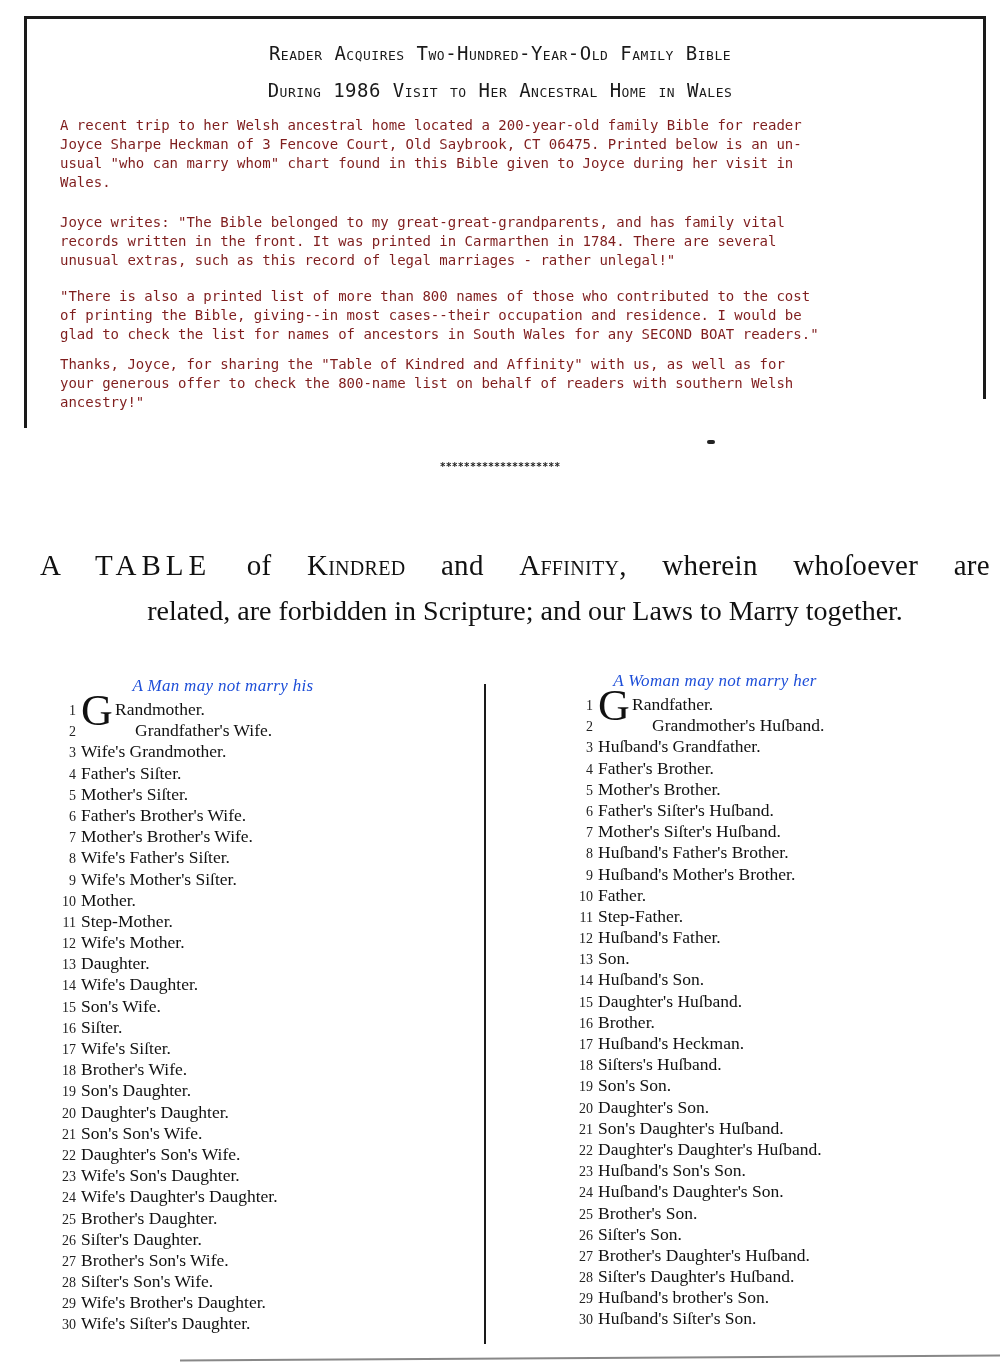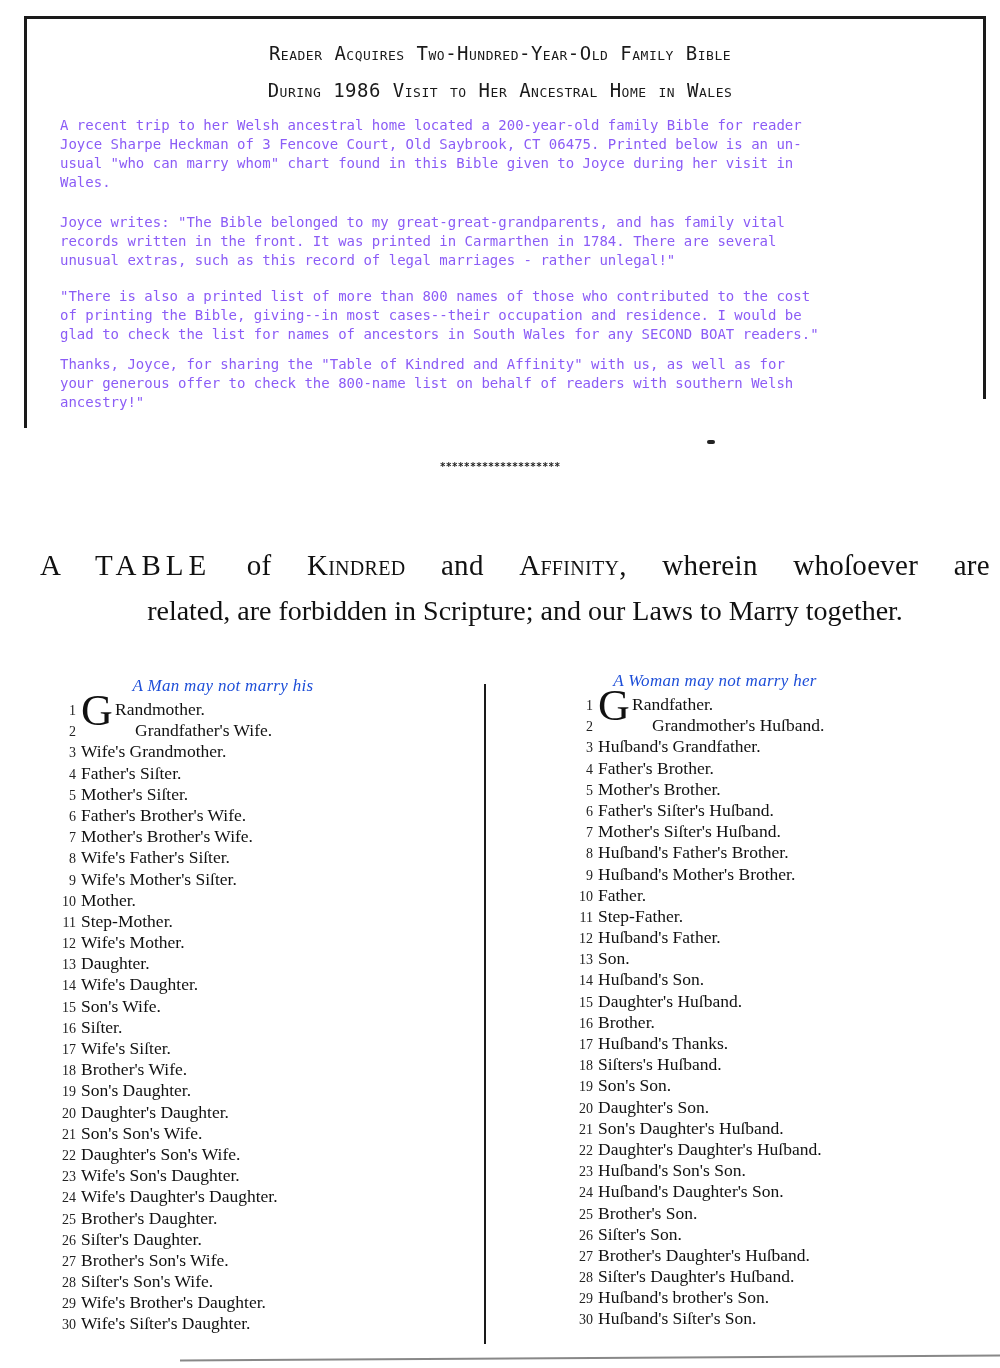--- a/index.html
+++ b/index.html
@@ -23,21 +23,21 @@
       position: absolute; left: 0; width: 100%; text-align: center;
       font-family: "DejaVu Sans Mono", monospace;
       font-size: 19px; letter-spacing: 0.5px; font-variant: small-caps;
       color: #1a1a1a;
     }
     .headline.h1 { top: 42px; }
     .headline.h2 { top: 79px; }
     .para {
       position: absolute; left: 60px; width: 860px;
       font-family: "DejaVu Sans Mono", monospace;
-      font-size: 14px; line-height: 19px; color: #8b5cf6;
+      font-size: 14px; line-height: 19px; color: #7f1d1d;
       white-space: pre-line;
     }
     .para.p1 { top: 116px; }
     .para.p2 { top: 213px; }
     .para.p3 { top: 287px; }
     .para.p4 { top: 355px; }
     .asterisks {
       position: absolute; top: 461px; left: 0; width: 1000px; text-align: center;
       font-family: "DejaVu Sans Mono", monospace; font-size: 10px; font-weight: bold;
       letter-spacing: 0px; color: #222;
@@ -313,21 +313,21 @@
       <li>
         <span class="num">15</span>
         <span class="txt">Daughter's Huſband.</span>
       </li>
       <li>
         <span class="num">16</span>
         <span class="txt">Brother.</span>
       </li>
       <li>
         <span class="num">17</span>
-        <span class="txt">Huſband's Thanks.</span>
+        <span class="txt">Huſband's Heckman.</span>
       </li>
       <li>
         <span class="num">18</span>
         <span class="txt">Siſters's Huſband.</span>
       </li>
       <li>
         <span class="num">19</span>
         <span class="txt">Son's Son.</span>
       </li>
       <li>

